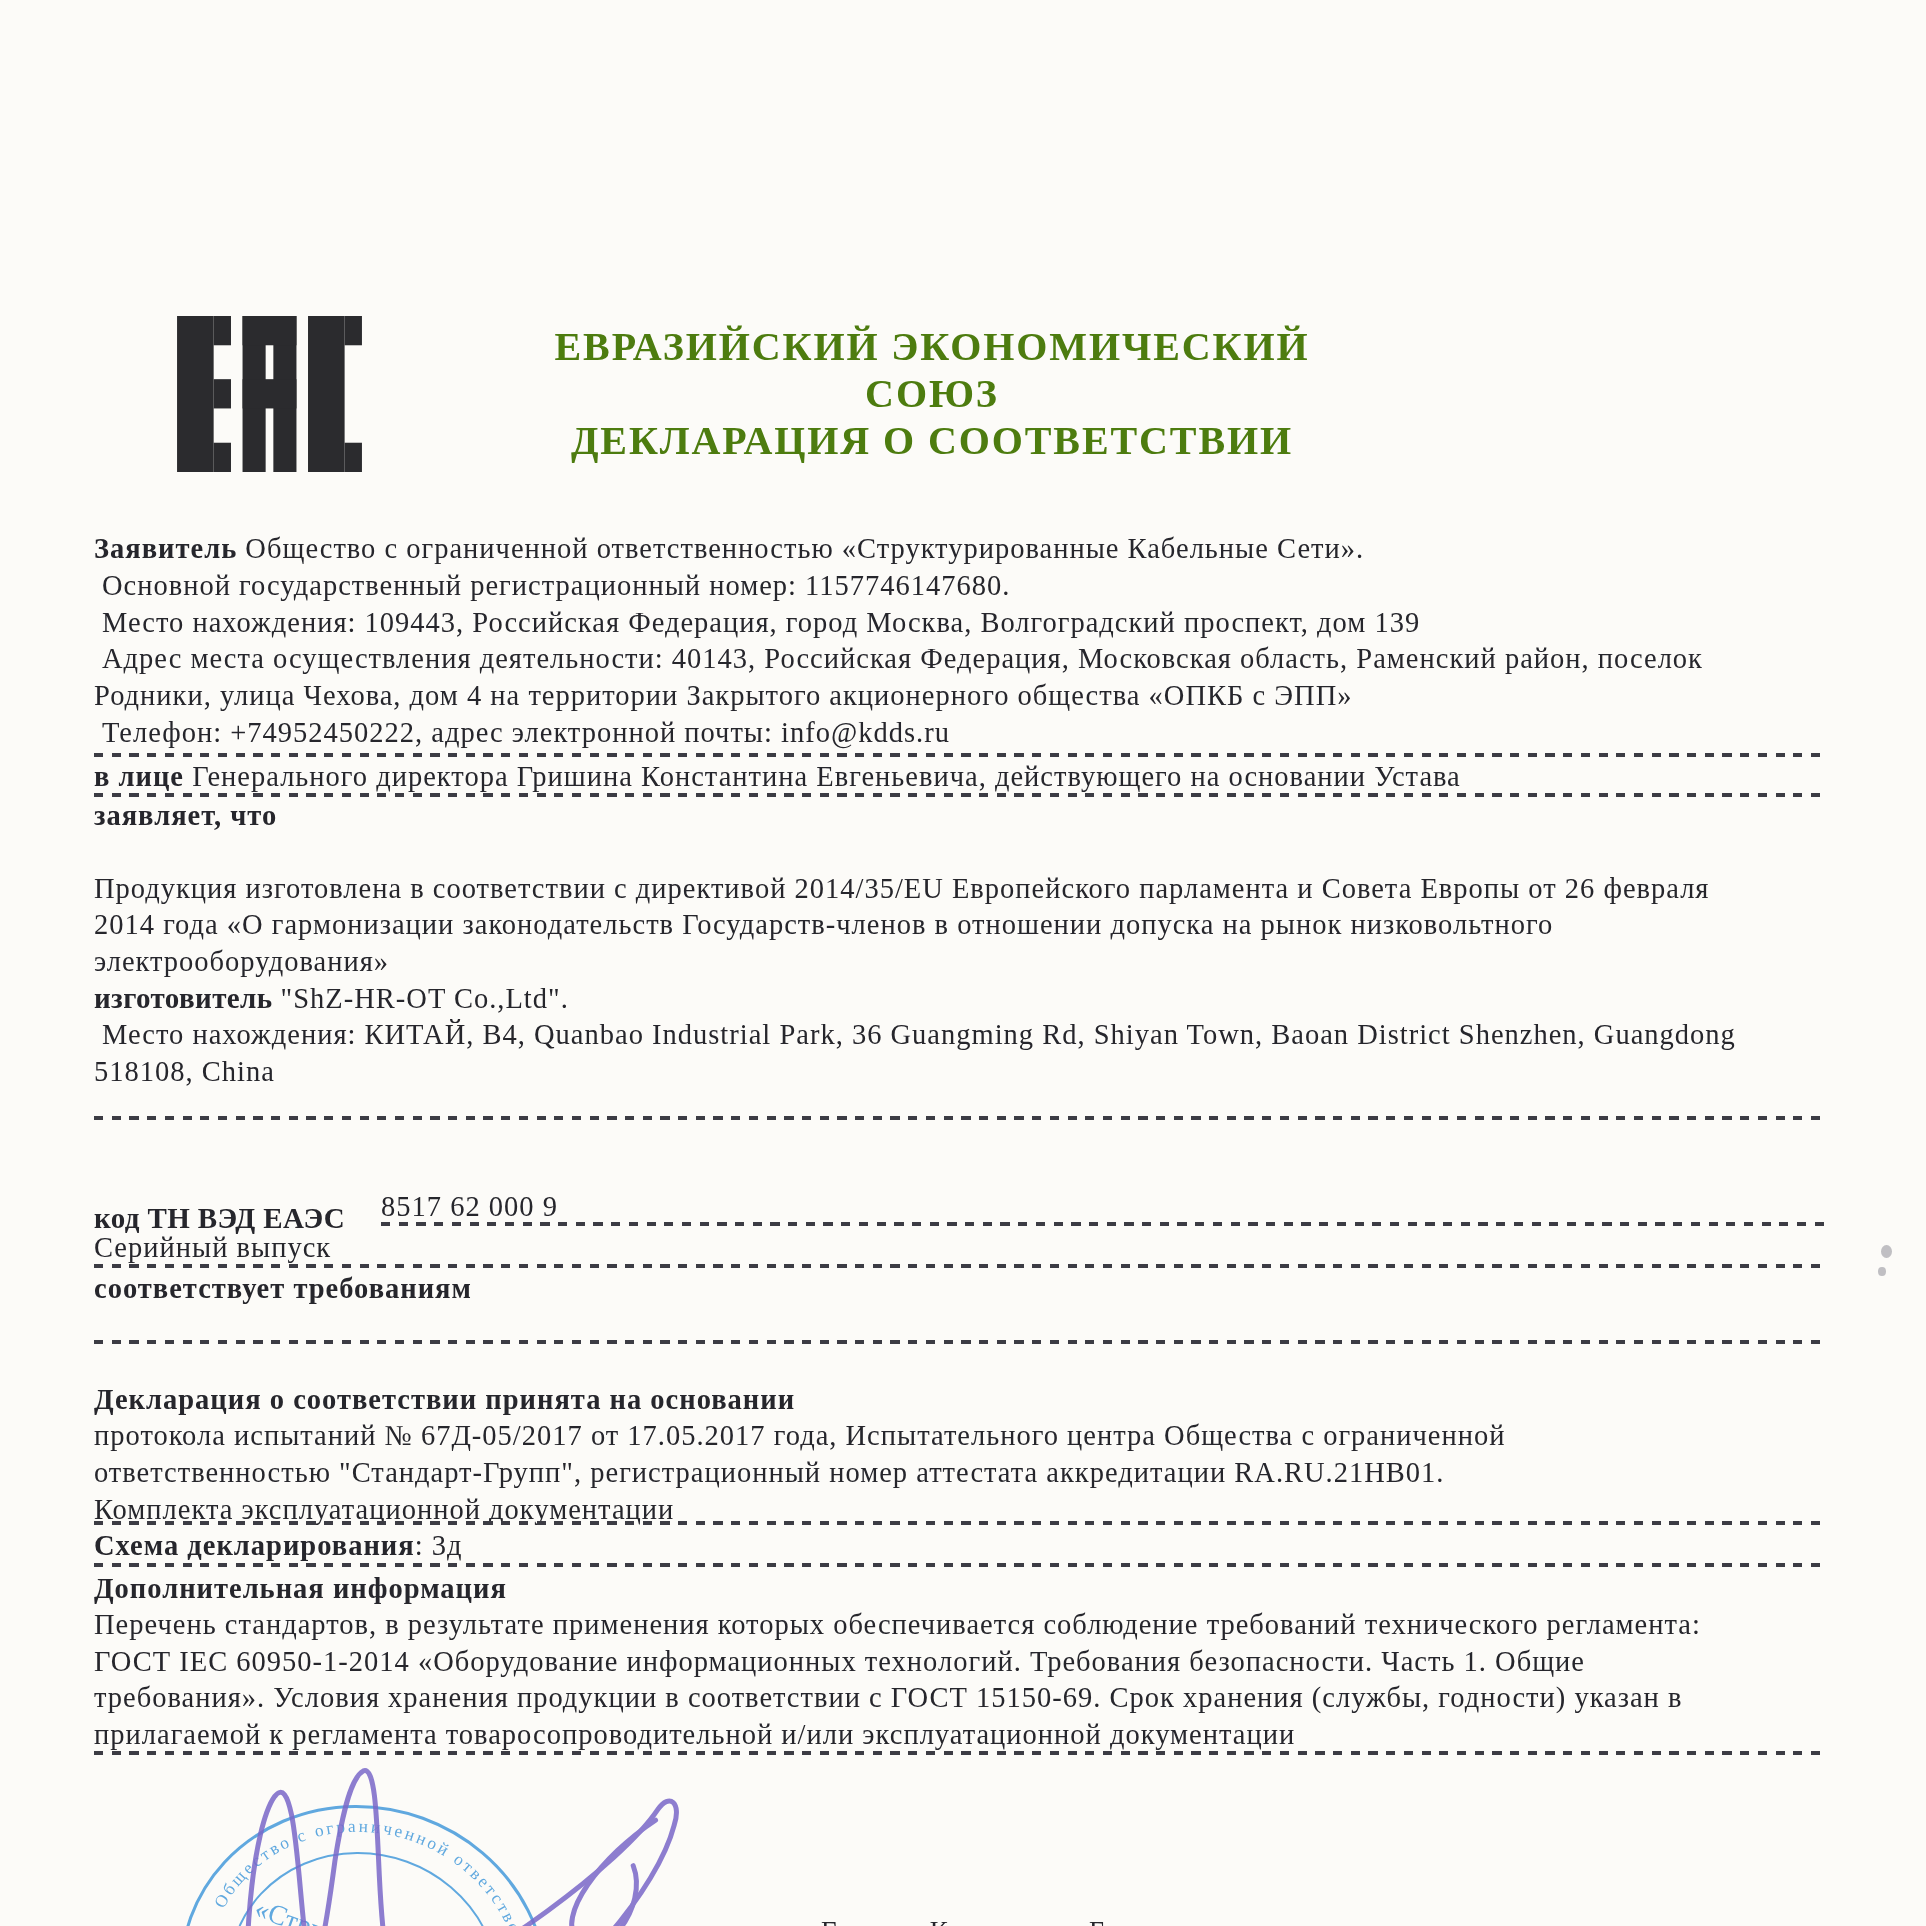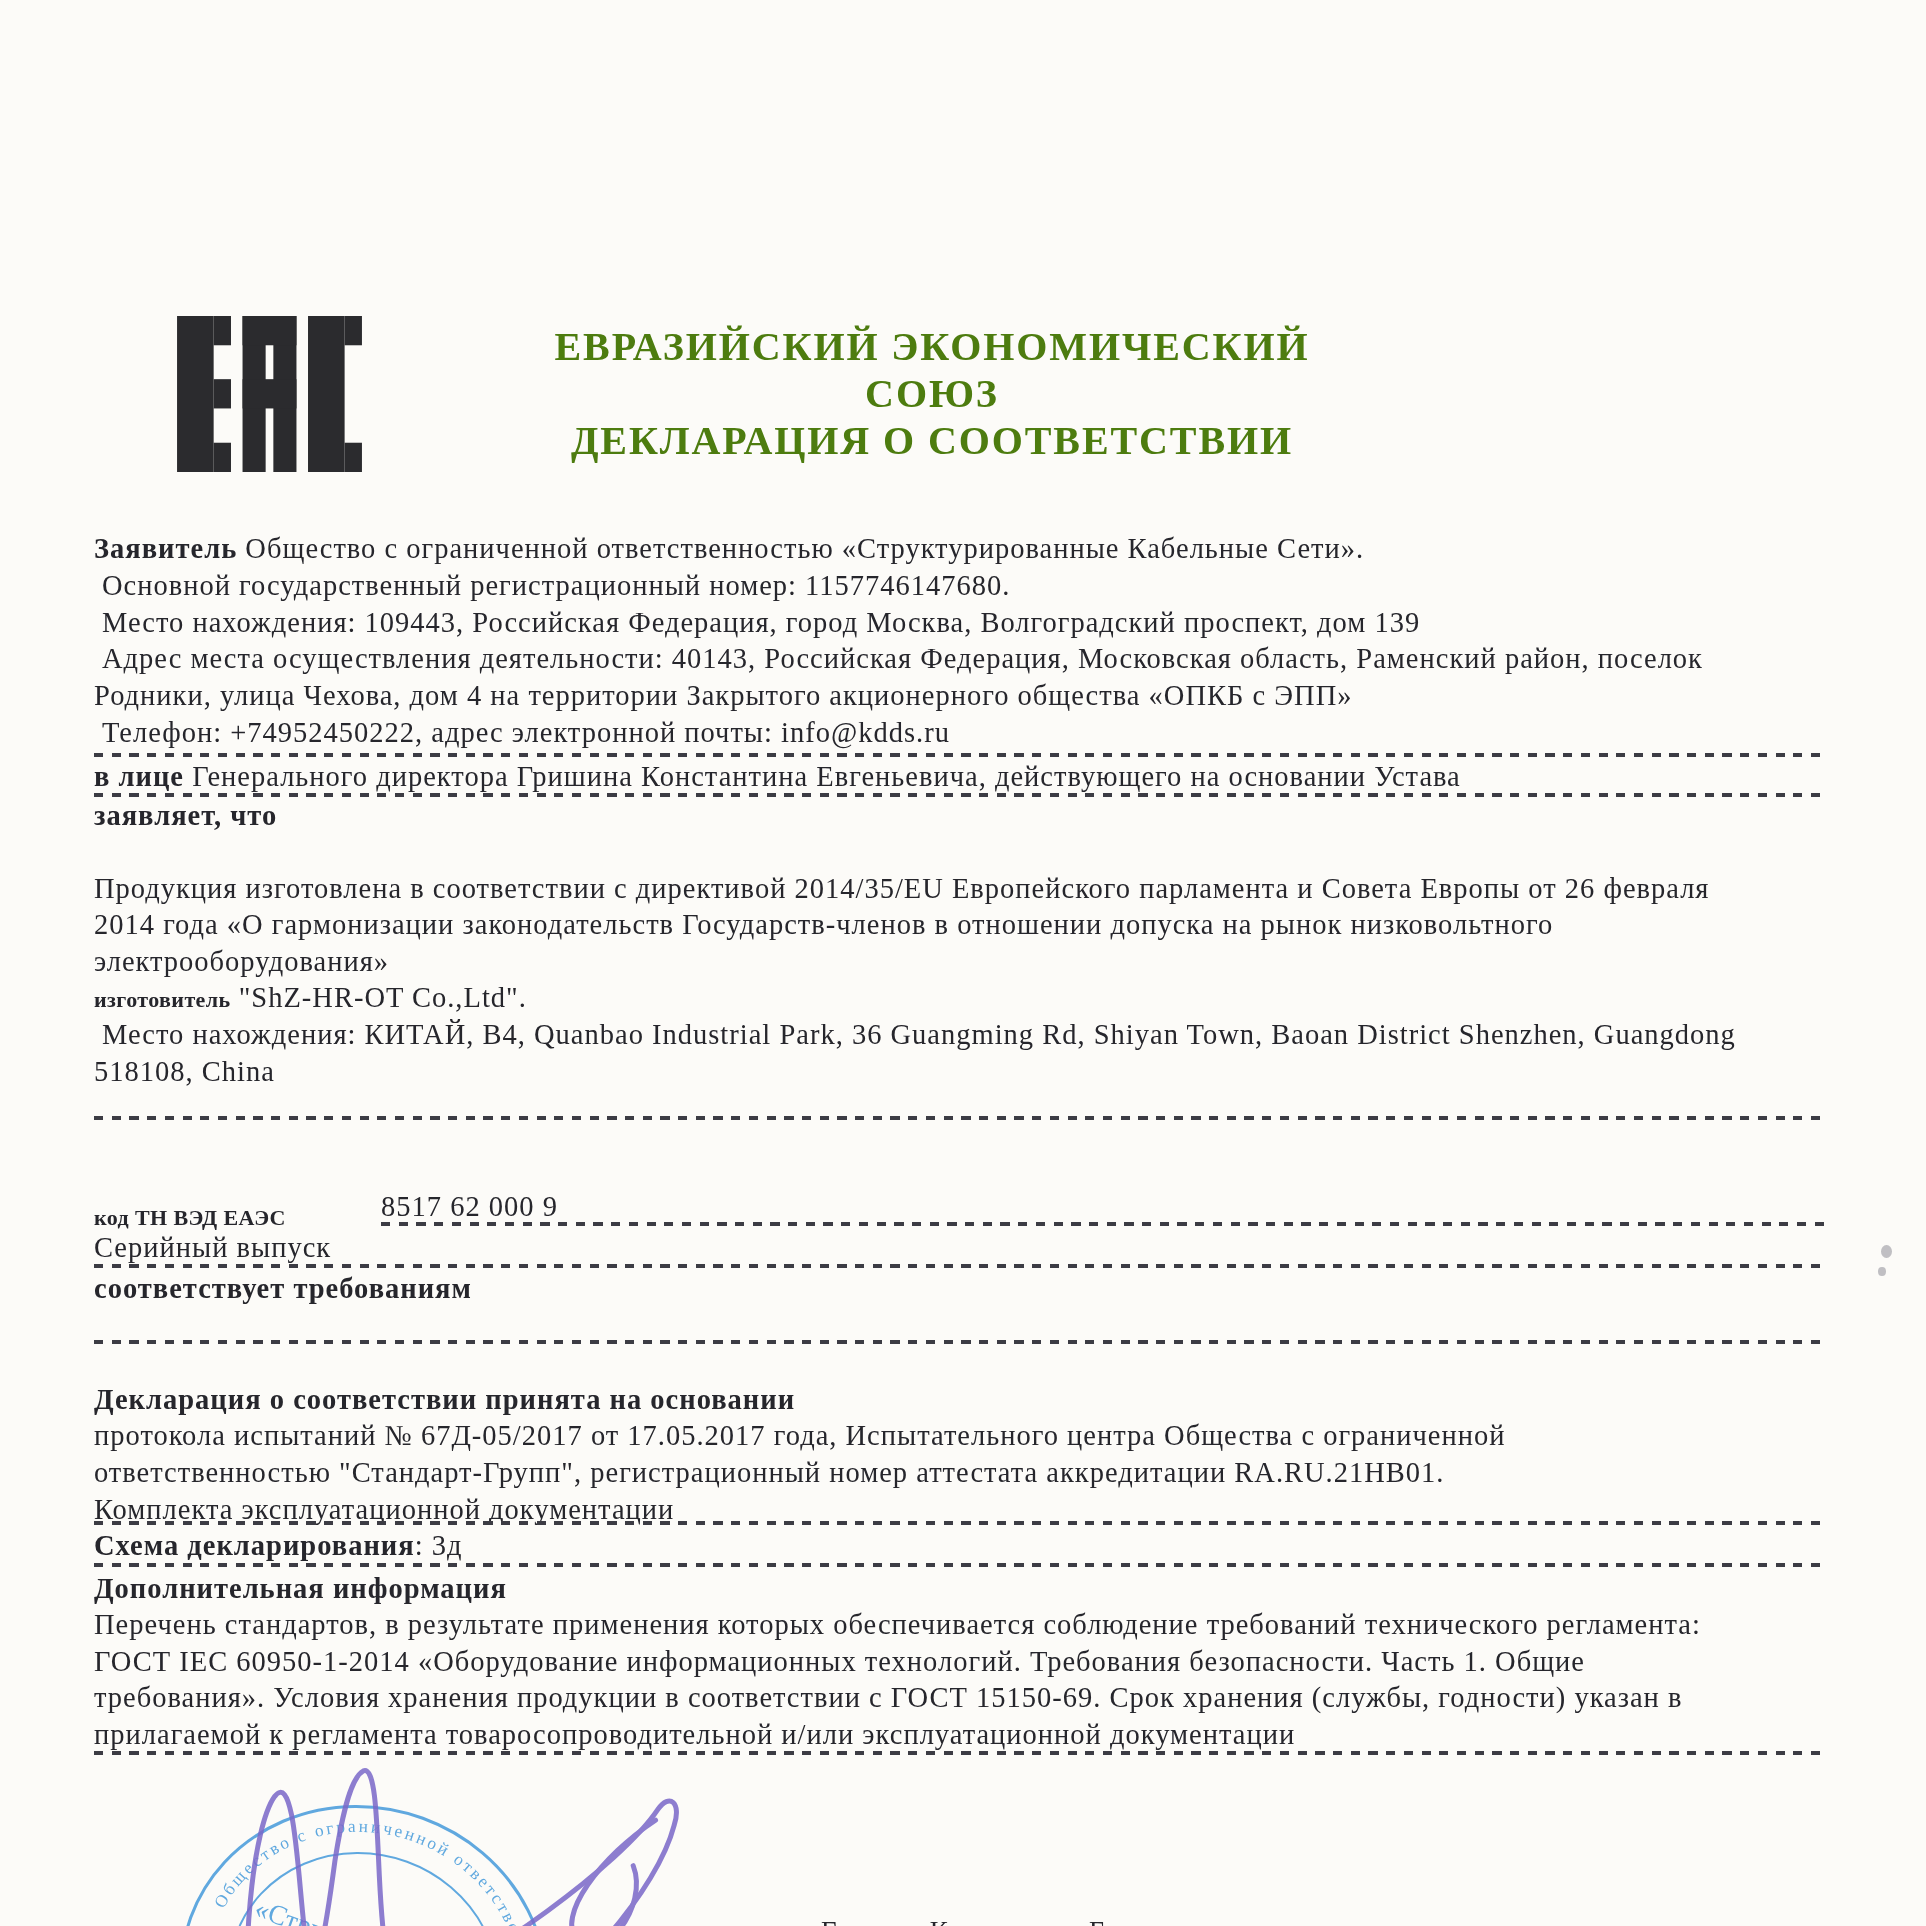--- a/index.html
+++ b/index.html
@@ -7,21 +7,21 @@
     position:relative; width:1965px; height:2704px;
     background:#fcfbf8;
     font-family:"Liberation Serif", serif;
     color:#26262c; overflow:hidden;
   }
   .line{
     position:absolute; left:94px; white-space:nowrap;
     font-size:28.5px; line-height:30px; letter-spacing:1px;
   }
   .b{font-weight:bold;}
-  .small-label{font-size:22px; font-weight:bold; letter-spacing:0.4px;}
+  .small-label{font-size:29px; font-weight:bold; letter-spacing:0.4px;}
   .dash{
     position:absolute; height:3.5px;
     background:repeating-linear-gradient(90deg,#3c3c44 0 9.2px,transparent 9.2px 17.7px);
   }
   .title{
     position:absolute; left:485px; top:323px; width:894px;
     text-align:center; font-weight:bold; font-size:40px;
     line-height:47px; letter-spacing:1.9px; color:#4d7c0f;
   }
   .name{position:absolute; font-size:27px; letter-spacing:1.5px;}

